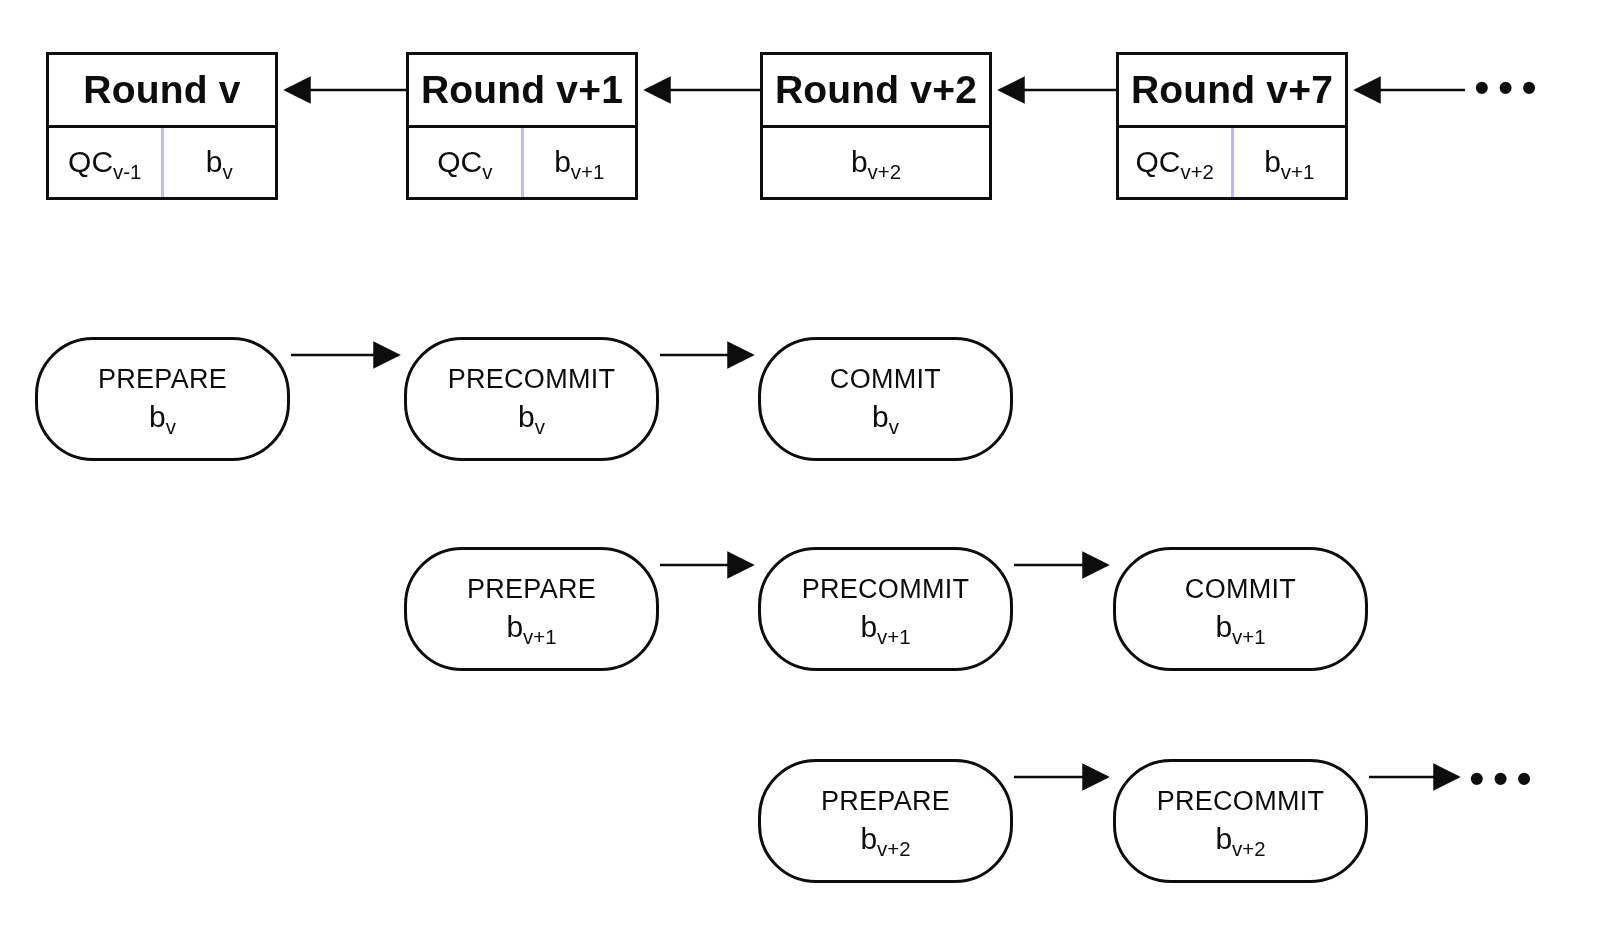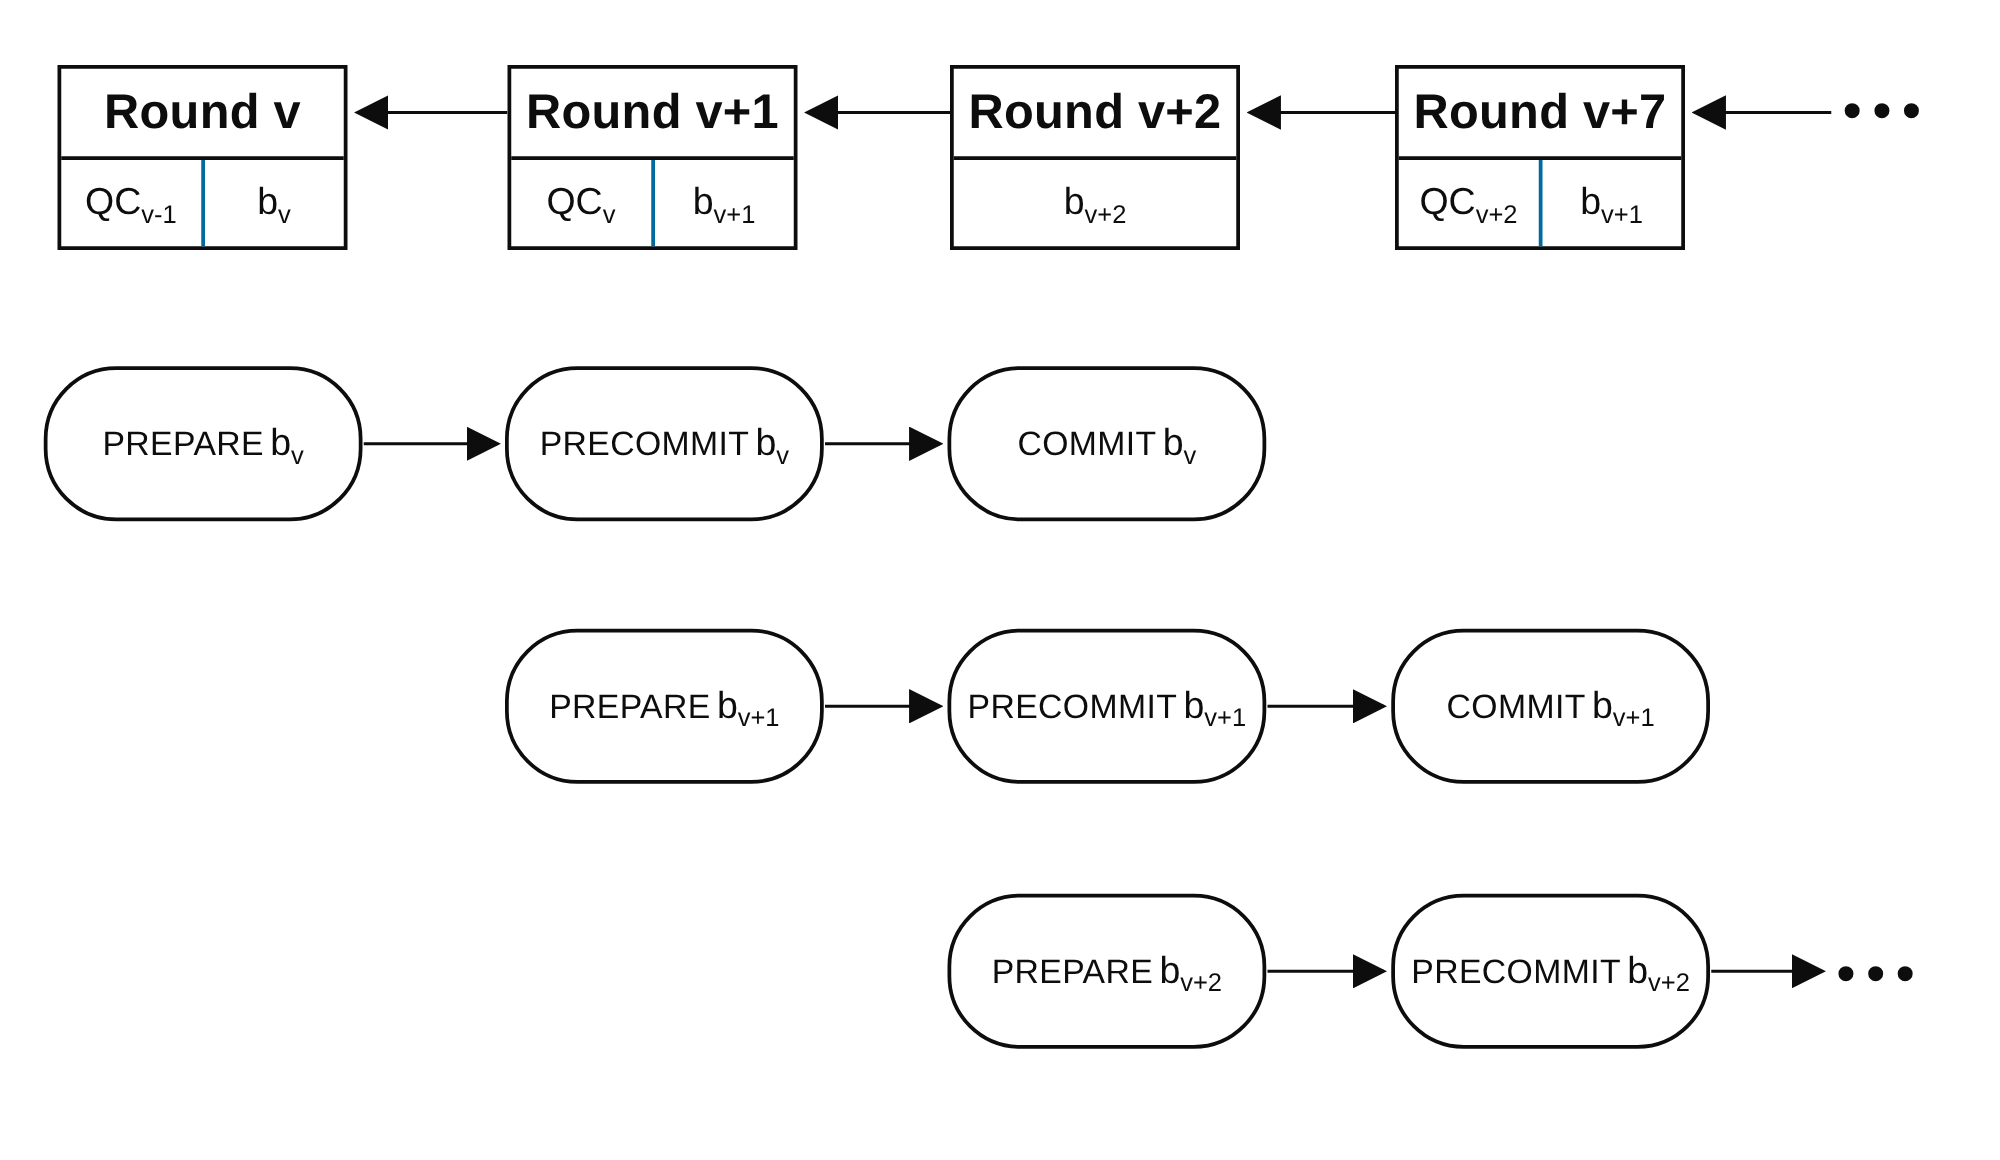--- a/index.html
+++ b/index.html
@@ -16,27 +16,27 @@
     flex:1 1 50%;display:flex;align-items:center;justify-content:center;
     font-weight:bold;font-size:39px;letter-spacing:.2px;
   }
   .round-cells{
     flex:1 1 50%;display:flex;border-top:3px solid #0d0d0d;
   }
   .round-cell{
     flex:1 1 50%;display:flex;align-items:center;justify-content:center;
     font-size:30px;
   }
-  .round-cell.qc{border-right:3px solid #0369a1;}
+  .round-cell.qc{border-right:3px solid #c4b5fd;}
   sub{font-size:0.68em;line-height:0;}
   
   .pill{
     position:absolute;width:255px;height:124px;box-sizing:border-box;
     border:3px solid #0d0d0d;border-radius:58px;background:#ffffff;
-    display:flex;flex-direction:row;align-items:center;justify-content:center;gap:5px;
+    display:flex;flex-direction:column;align-items:center;justify-content:center;gap:5px;margin-top:44px;
   }
   .pill-label{font-size:27px;letter-spacing:.3px;}
   .pill-block{font-size:30px;}
   
   .arrows{position:absolute;left:0;top:0;width:1600px;height:928px;pointer-events:none;}
   .dots{
     position:absolute;transform:translate(-50%,-50%);
     font-size:42px;font-weight:bold;letter-spacing:9px;white-space:nowrap;
   }
 </style>

